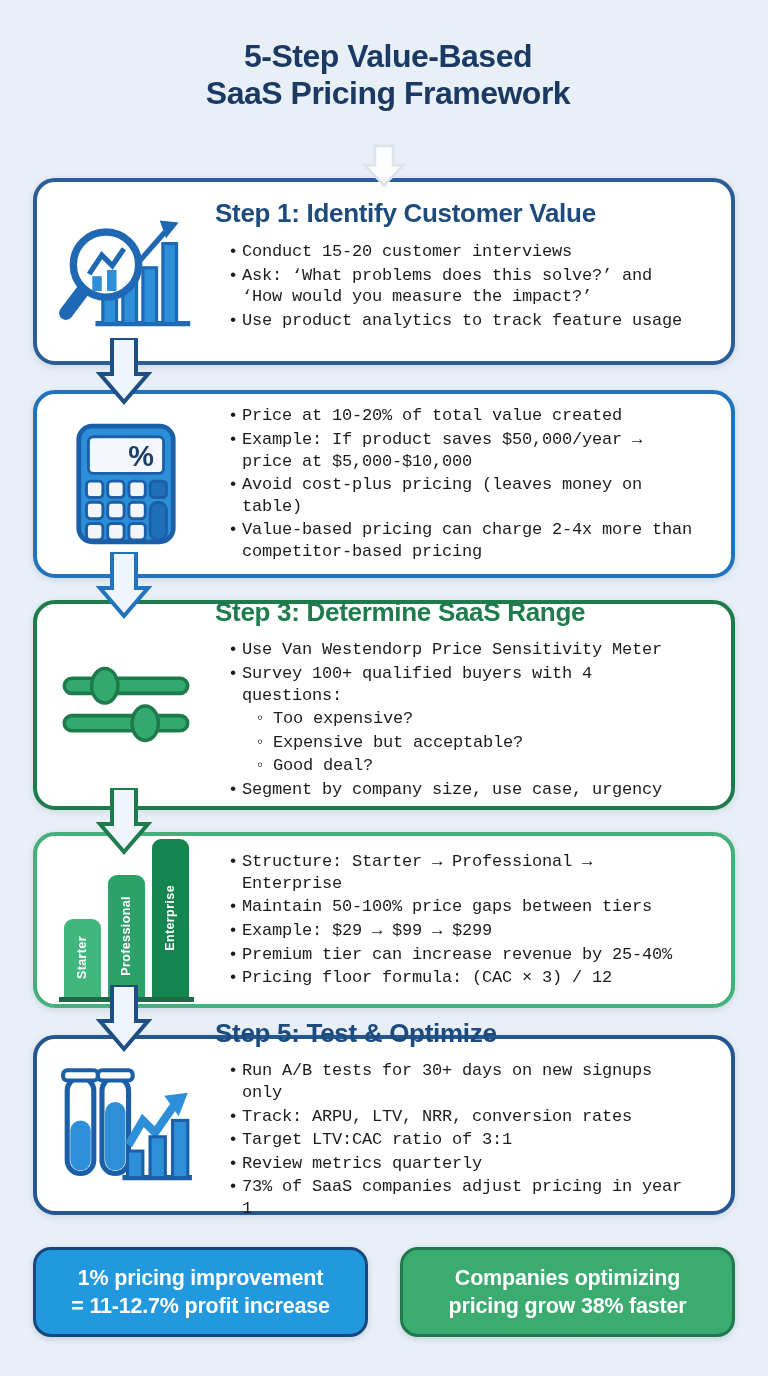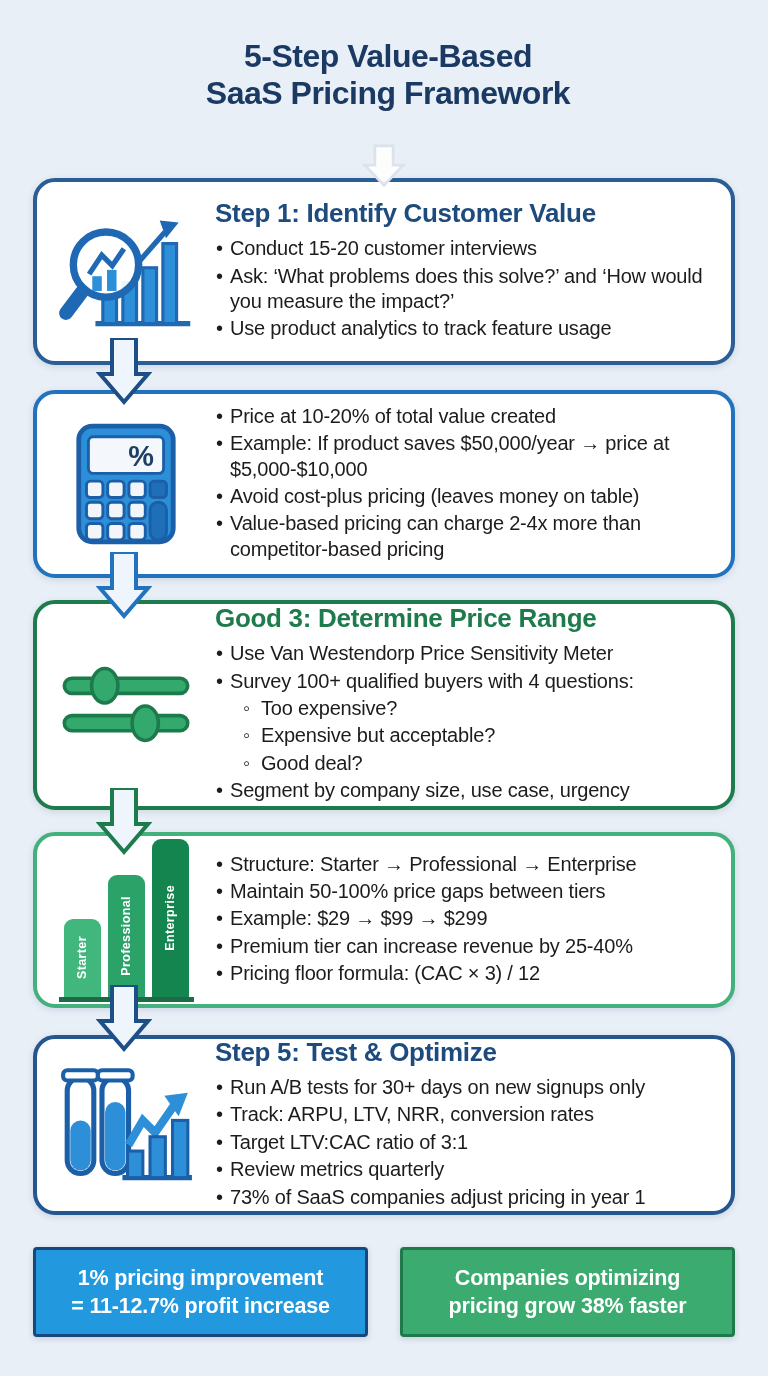--- a/index.html
+++ b/index.html
@@ -19,21 +19,21 @@
 
   .stepbox {
     position:absolute; left:33px; width:702px; box-sizing:border-box;
     background:#ffffff; border:4px solid; border-radius:22px;
     display:flex; align-items:center; padding:10px 18px 10px 0;
     box-shadow:0 2px 7px rgba(27,63,102,0.14);
   }
   .stepbox .icon-col { flex:0 0 178px; display:flex; justify-content:center; align-items:center; }
   .stepbox .content-col { flex:1; padding-right:4px; }
   .stepbox h2 { margin:0 0 7px 0; font-size:26px; font-weight:bold; letter-spacing:-0.3px; line-height:1.15; }
-  .bullets { margin:0; padding:0; list-style:none; font-size:20px; line-height:1.27; color:#1c1c1c; letter-spacing:-0.2px; }
+  .bullets { margin:12px; padding:0; list-style:none; font-size:17px; line-height:1.27; color:#1c1c1c; letter-spacing:-0.2px;font-family:Liberation Mono, monospace; }
   .bullets li { position:relative; margin-bottom:2px; }
   .bullets li.b1 { padding-left:15px; }
   .bullets li.b1::before { content:"•"; position:absolute; left:1px; }
   .bullets li.b2 { padding-left:46px; }
   .bullets li.b2::before { content:"◦"; position:absolute; left:28px; }
 
   .s1 { top:178px; height:187px; border-color:#2b5d97; }
   .s1 h2 { color:#1d4b7d; }
   .s2 { top:390px; height:188px; border-color:#2273bd; }
   .s2 h2 { color:#1d5187; }
@@ -49,21 +49,21 @@
   .tierbar span {
     writing-mode:vertical-rl; transform:rotate(180deg);
     color:#fff; font-weight:bold; font-size:12.5px; letter-spacing:0.4px;
   }
   .tier-starter      { height:78px;  background:#41b77e; }
   .tier-professional { height:122px; background:#2aa268; }
   .tier-enterprise   { height:158px; background:#15854f; }
 
   .stat {
     position:absolute; top:1247px; width:335px; height:90px; box-sizing:border-box;
-    border-radius:4px; border:3px solid;
+    border-radius:18px; border:3px solid;
     display:flex; flex-direction:column; justify-content:center; align-items:center;
     color:#ffffff; font-weight:bold; font-size:21.5px; line-height:1.32;
     text-align:center; letter-spacing:-0.2px;
     box-shadow:0 2px 6px rgba(27,63,102,0.18);
   }
   .stat-blue  { left:33px;  background:#2298de; border-color:#17477c; }
   .stat-green { left:400px; background:#3cab70; border-color:#1e7a4a; }
   .stat span { display:block; }
 </style>
 </head>
@@ -147,21 +147,21 @@
   <section class="stepbox s3">
     <div class="icon-col">
       <svg width="132" height="86" viewBox="0 0 130 85">
         <rect x="4" y="16" width="122" height="15" rx="7.5" fill="#34a96e" stroke="#1d7a4b" stroke-width="3.5"></rect>
         <ellipse cx="44" cy="23.5" rx="13" ry="17" fill="#34a96e" stroke="#1d7a4b" stroke-width="3.5"></ellipse>
         <rect x="4" y="53" width="122" height="15" rx="7.5" fill="#34a96e" stroke="#1d7a4b" stroke-width="3.5"></rect>
         <ellipse cx="84" cy="60.5" rx="13" ry="17" fill="#34a96e" stroke="#1d7a4b" stroke-width="3.5"></ellipse>
       </svg>
     </div>
     <div class="content-col">
-      <h2>Good 3: Determine Price Range</h2>
+      <h2>Step 3: Determine SaaS Range</h2>
       <ul class="bullets">
         <li class="b1">Use Van Westendorp Price Sensitivity Meter</li>
         <li class="b1">Survey 100+ qualified buyers with 4 questions:</li>
         <li class="b2">Too expensive?</li>
         <li class="b2">Expensive but acceptable?</li>
         <li class="b2">Good deal?</li>
         <li class="b1">Segment by company size, use case, urgency</li>
       </ul>
     </div>
   </section>

